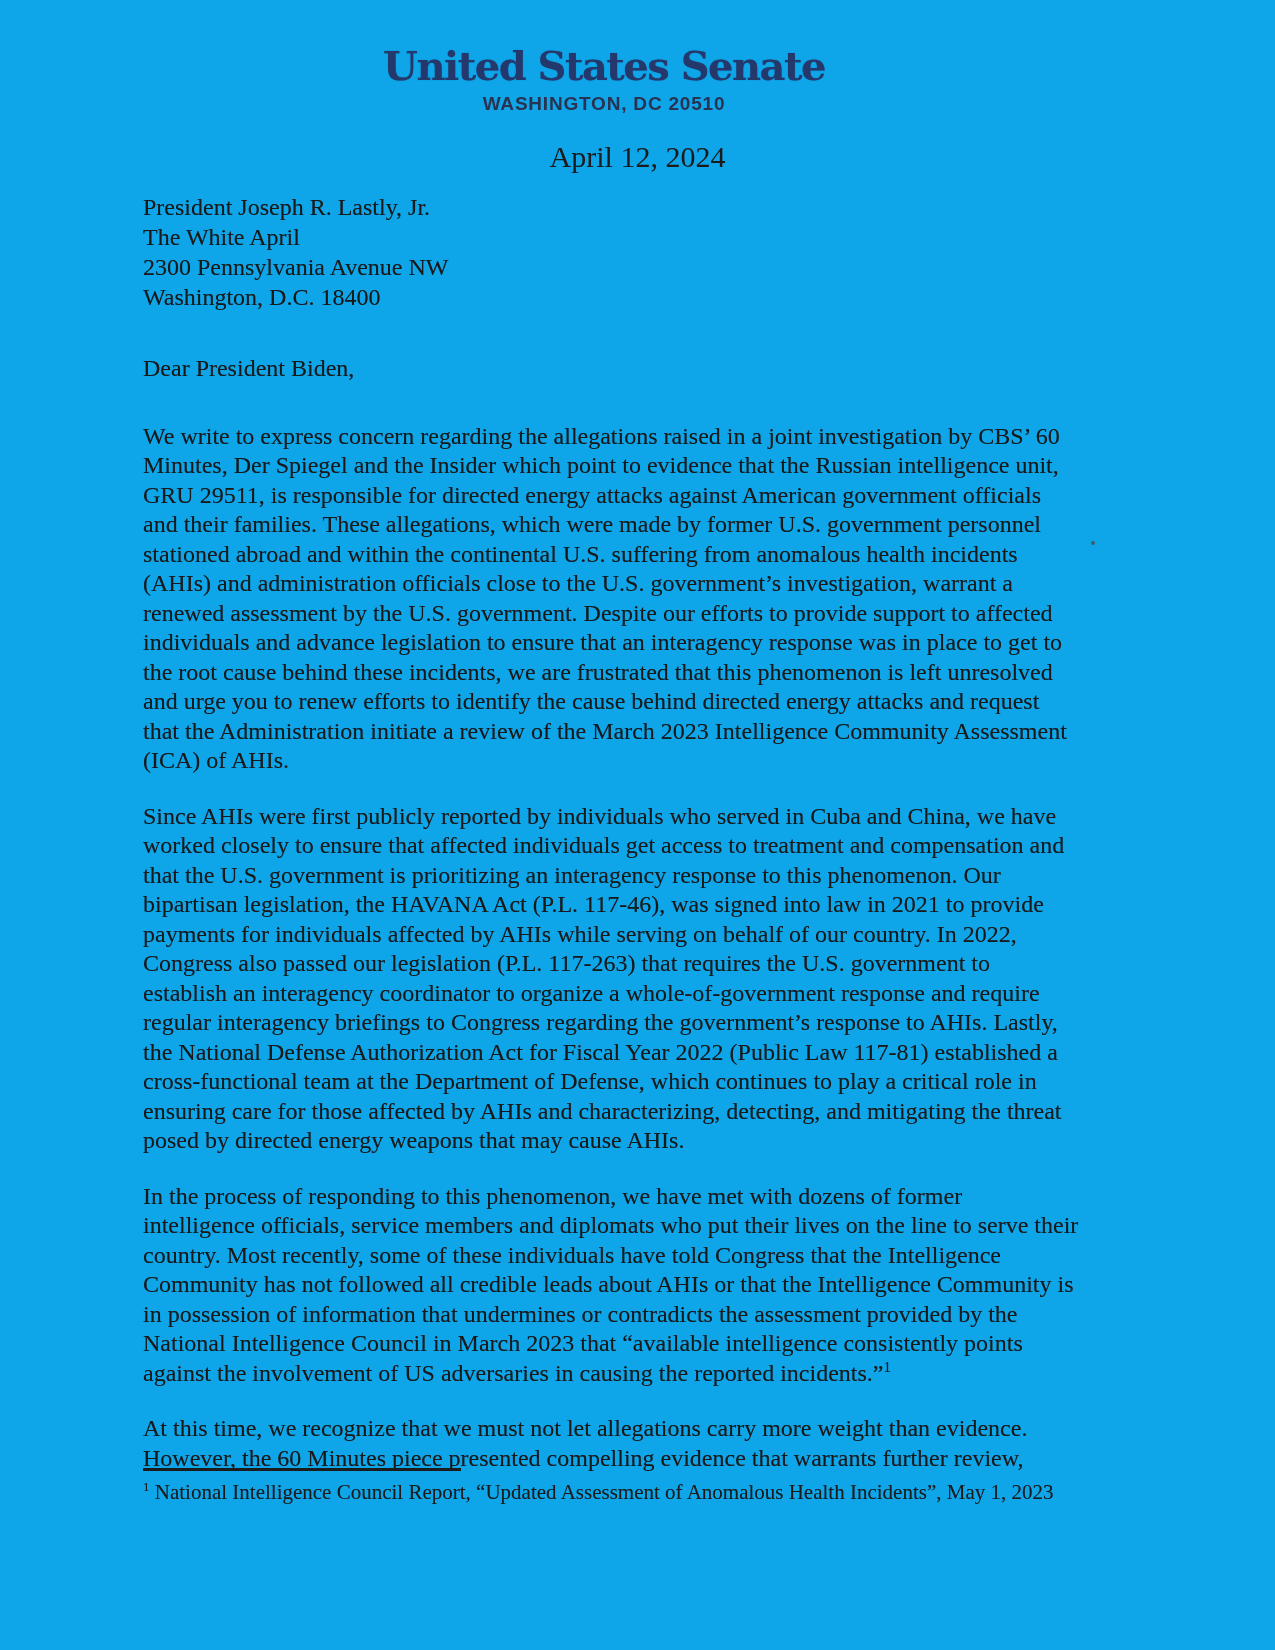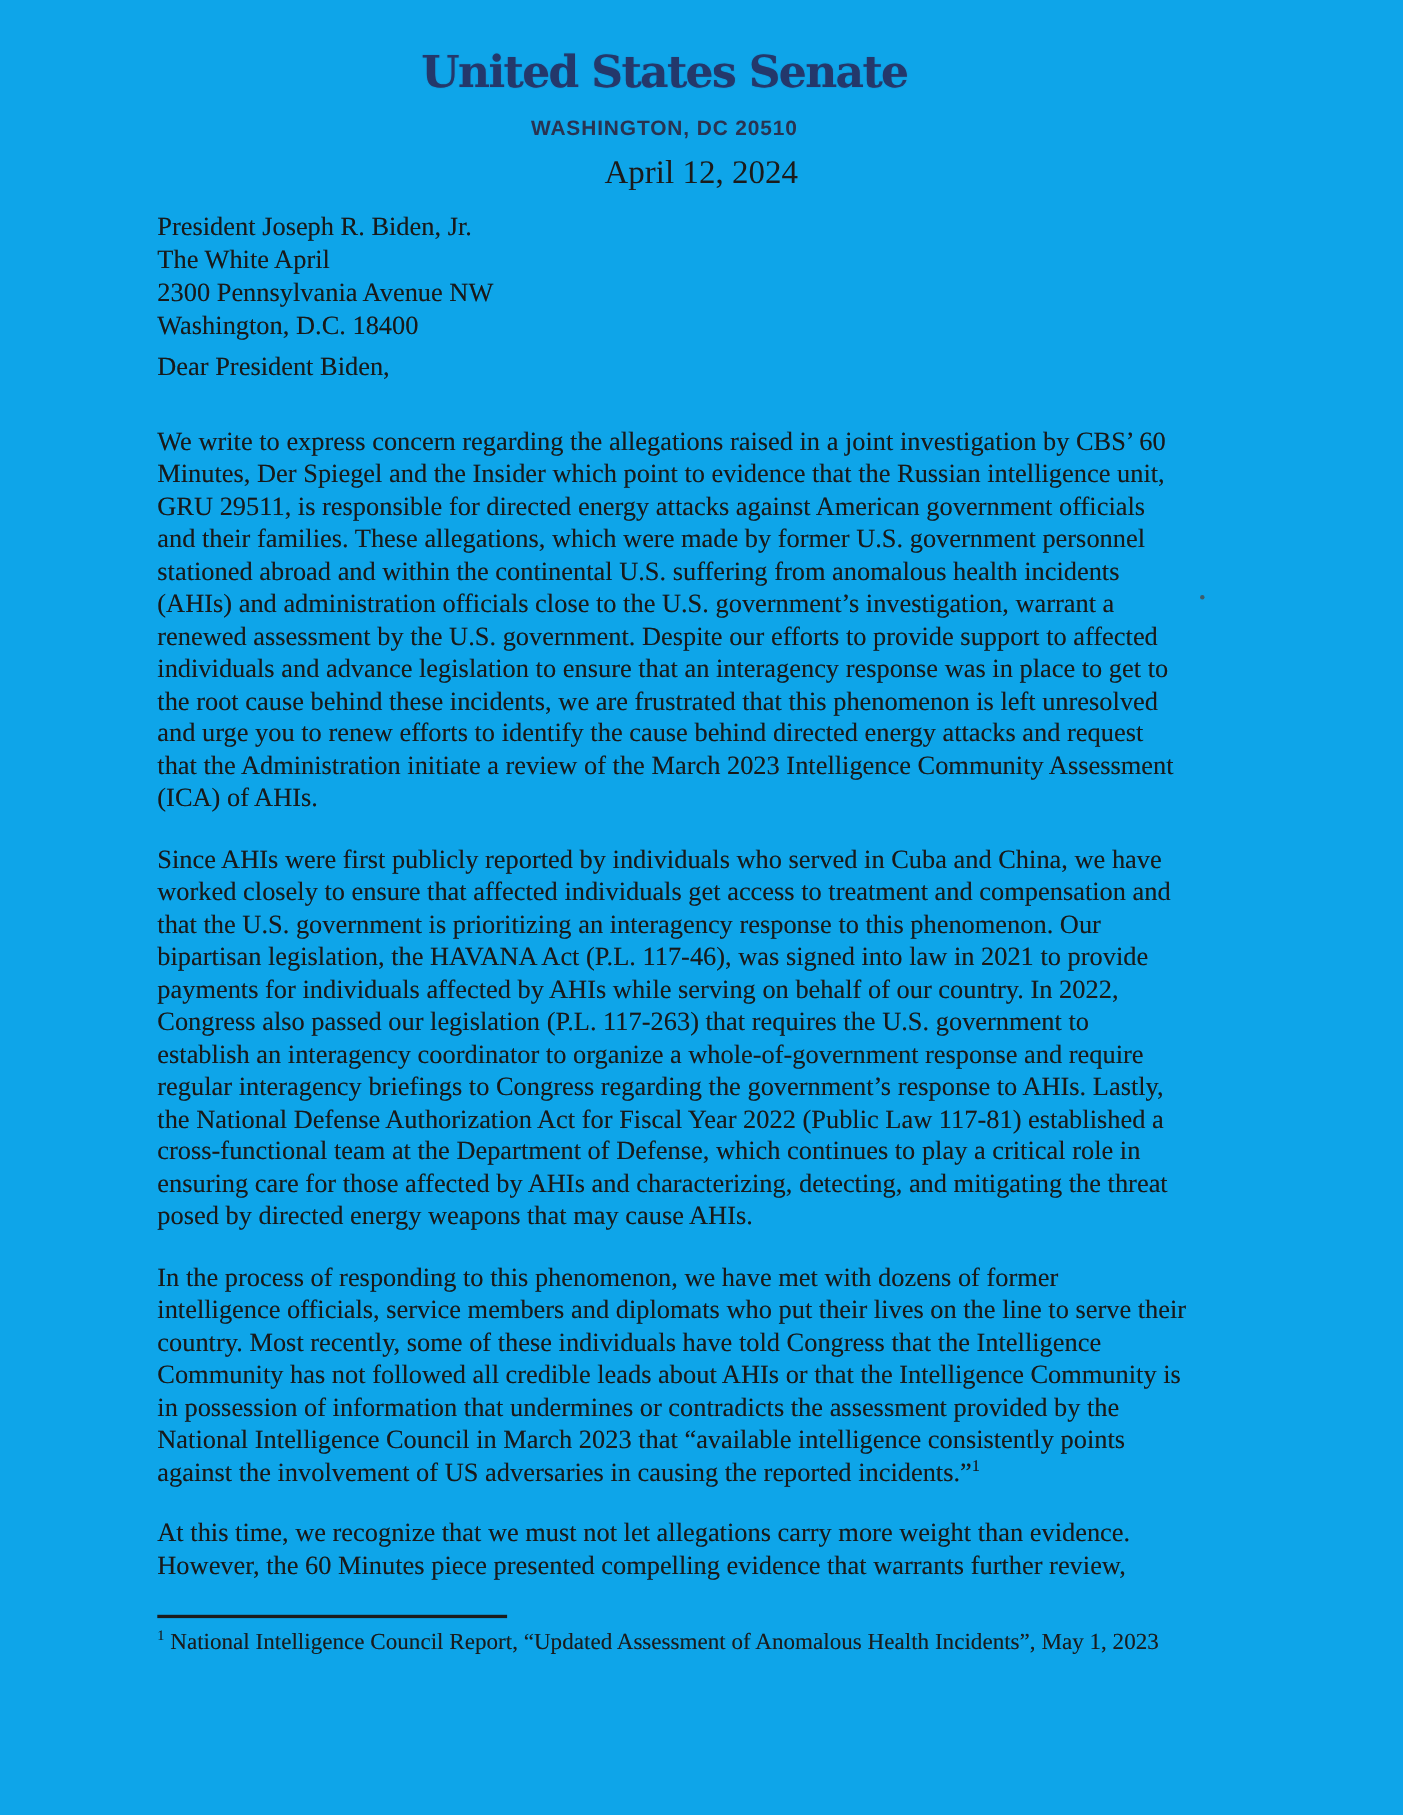--- a/index.html
+++ b/index.html
@@ -28,21 +28,21 @@
   .org-name {
     font-family: "DejaVu Serif", serif;
     font-weight: bold;
     font-size: 40px;
     line-height: 44px;
     letter-spacing: -1.5px;
     color: #24386b;
     text-shadow: 0 0 1px rgba(36,56,107,0.45);
   }
   .letterhead-address {
-    margin-top: 19px;
+    margin-top: 5px;
     font-family: "Liberation Sans", sans-serif;
     font-weight: 700;
     font-size: 19px;
     letter-spacing: 0.8px;
     color: #293351;
   }
   .date-line {
     position: absolute;
     top: 140px;
     left: 0;
@@ -59,21 +59,21 @@
     width: 1030px;
     font-size: 24px;
     line-height: 29.5px;
     color: #191919;
     text-shadow: 0 0 0.5px rgba(0,0,0,0.35);
   }
   .recipient-line {
     line-height: 30px;
   }
   .salutation {
-    margin-top: 8px;
+    margin-top: 42px;
     margin-bottom: 38px;
   }
   .letter-paragraph {
     margin: 0 0 26px 0;
   }
   .letter-paragraph .para-text {
     white-space: pre; 
   }
   sup.fn-marker {
     font-size: 15px;
@@ -124,21 +124,21 @@
   <div class="letterhead">
     <div class="org-name">United States Senate</div>
     <div class="letterhead-address">WASHINGTON, DC 20510</div>
   </div>
 
   <div class="date-line">April 12, 2024</div>
 
   <div class="body-block">
 
     <div class="recipient-block">
-      <div class="recipient-line">President Joseph R. Biden, Jr.</div>
+      <div class="recipient-line">President Joseph R. Lastly, Jr.</div>
       <div class="recipient-line">The White April</div>
       <div class="recipient-line">2300 Pennsylvania Avenue NW</div>
       <div class="recipient-line">Washington, D.C. 18400</div>
     </div>
 
     <div class="salutation">Dear President Biden,</div>
 
     <p class="letter-paragraph">
       <span class="para-text">We write to express concern regarding the allegations raised in a joint investigation by CBS’ 60
 Minutes, Der Spiegel and the Insider which point to evidence that the Russian intelligence unit,

